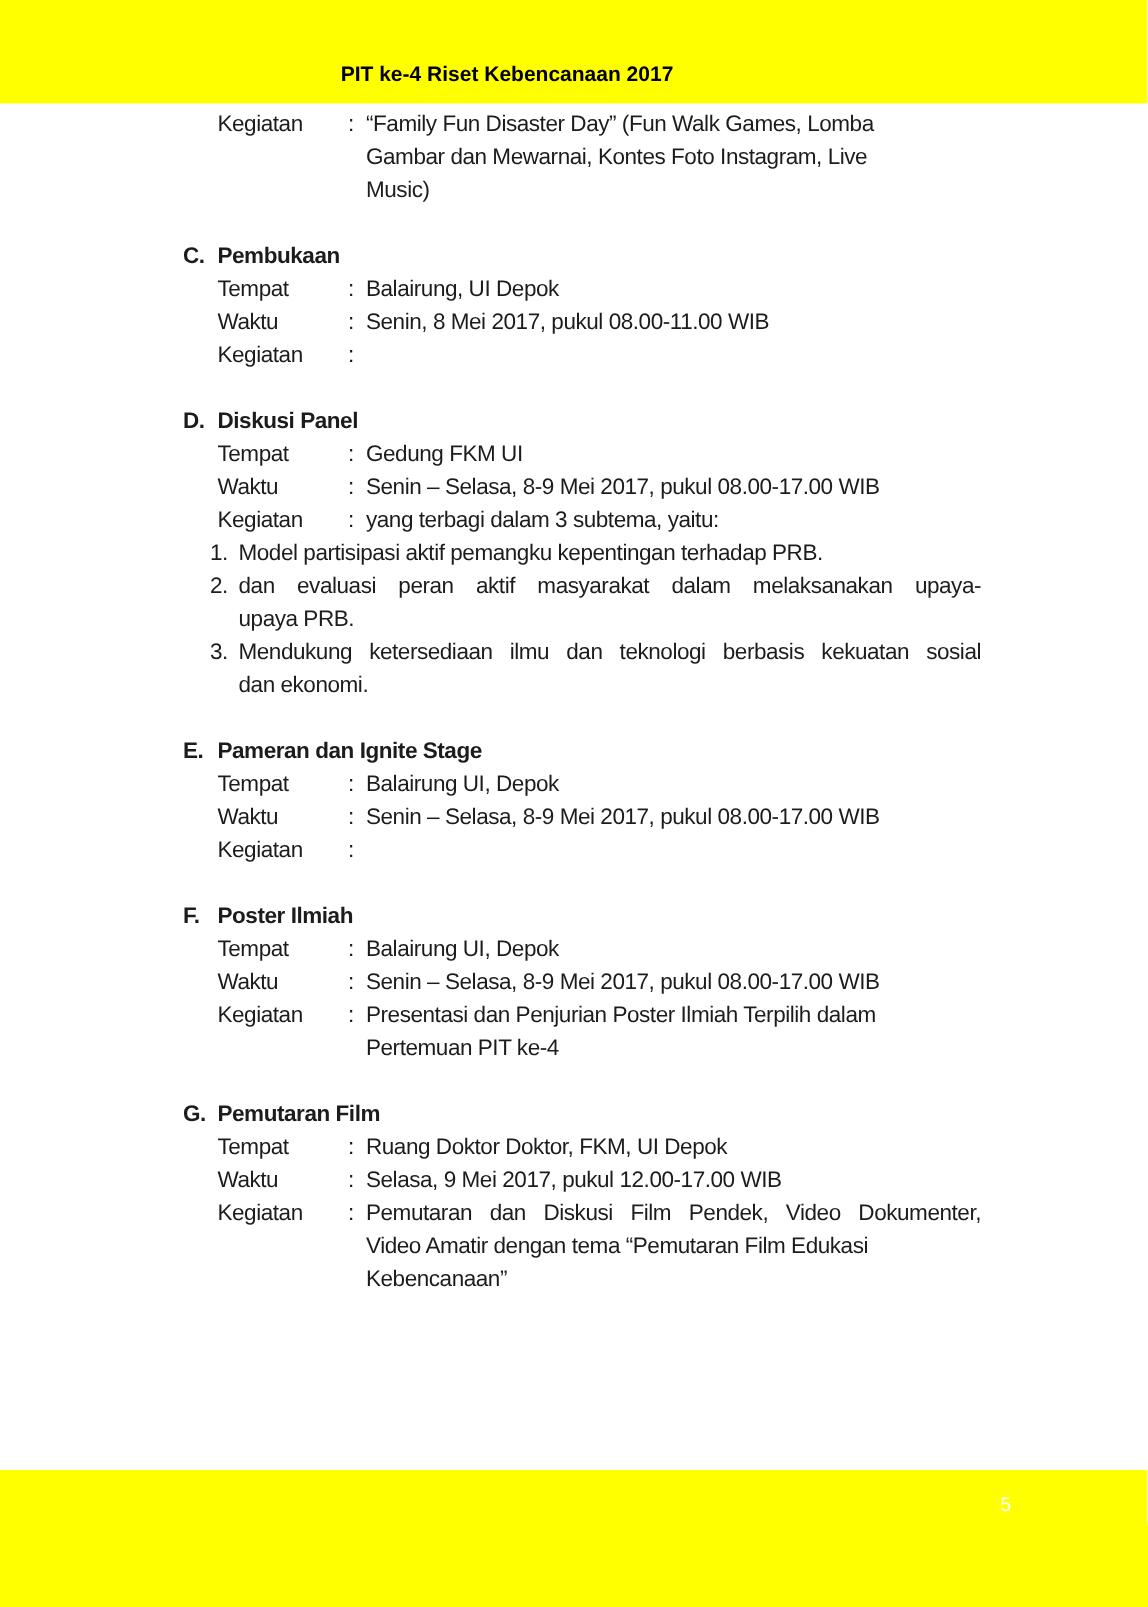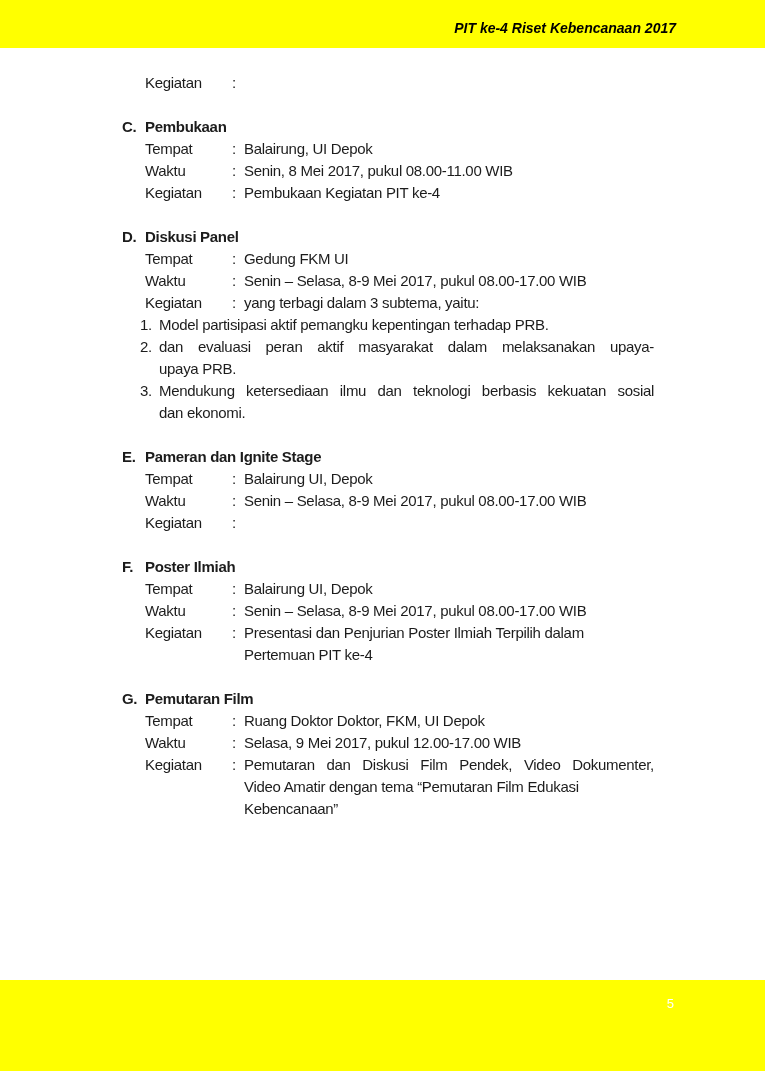--- a/index.html
+++ b/index.html
@@ -7,21 +7,21 @@
   body {
     background: #ffffff;
     font-family: "Liberation Sans", sans-serif;
     font-size: 15px;
     letter-spacing: -0.3px;
     line-height: 22px;
     color: #1c1c1c;
     position: relative;
   }
   .band { background: #FFFF00; position: absolute; left: 0; width: 765px; }
-  .band-top { top: 0; height: 48px; display: flex; align-items: flex-end; justify-content: flex-end; padding: 0 89px 9px 0; font-style: italic; }
+  .band-top { top: 0; height: 69px; display: flex; align-items: flex-end; justify-content: center; padding: 0 89px 9px 0; }
   .band-bottom { bottom: 0; height: 91px; padding: 12px 91px 0 0; text-align: right; }
   .header-title { font-weight: bold; font-size: 14px; letter-spacing: 0; color: #000000; }
   .page-num { color: #ffffff; font-size: 13px; letter-spacing: 0; }
 
   .content { position: absolute; top: 62px; left: 0; width: 749px; padding: 10px 95px 0 122px; }
   .block { margin-bottom: 22px; }
   .rows { margin-left: 23px; }
   .row { display: grid; grid-template-columns: 87px 12px 1fr; align-items: start; }
   .row-label { }
   .row-colon { }
@@ -38,20 +38,25 @@
 <header class="band band-top">
   <span class="header-title">PIT ke-4 Riset Kebencanaan 2017</span>
 </header>
 
 <main class="content">
 
   <div class="block rows">
     <div class="row">
       <span class="row-label">Kegiatan</span>
       <span class="row-colon">:</span>
+      <div class="row-value">
+          <div>“Family Fun Disaster Day” (Fun Walk Games, Lomba</div>
+          <div>Gambar dan Mewarnai, Kontes Foto Instagram, Live</div>
+          <div>Music)</div>
+        </div>
     </div>
   </div>
 
   <section class="block">
     <div class="section-heading">
       <span class="section-letter">C.</span>
       <span class="section-title">Pembukaan</span>
     </div>
     <div class="rows">
       <div class="row">
@@ -64,23 +69,20 @@
       <div class="row">
         <span class="row-label">Waktu</span>
         <span class="row-colon">:</span>
         <div class="row-value">
             <div>Senin, 8 Mei 2017, pukul 08.00-11.00 WIB</div>
           </div>
       </div>
       <div class="row">
         <span class="row-label">Kegiatan</span>
         <span class="row-colon">:</span>
-        <div class="row-value">
-            <div>Pembukaan Kegiatan PIT ke-4</div>
-          </div>
       </div>
     </div>
   </section>
 
   <section class="block">
     <div class="section-heading">
       <span class="section-letter">D.</span>
       <span class="section-title">Diskusi Panel</span>
     </div>
     <div class="rows">

